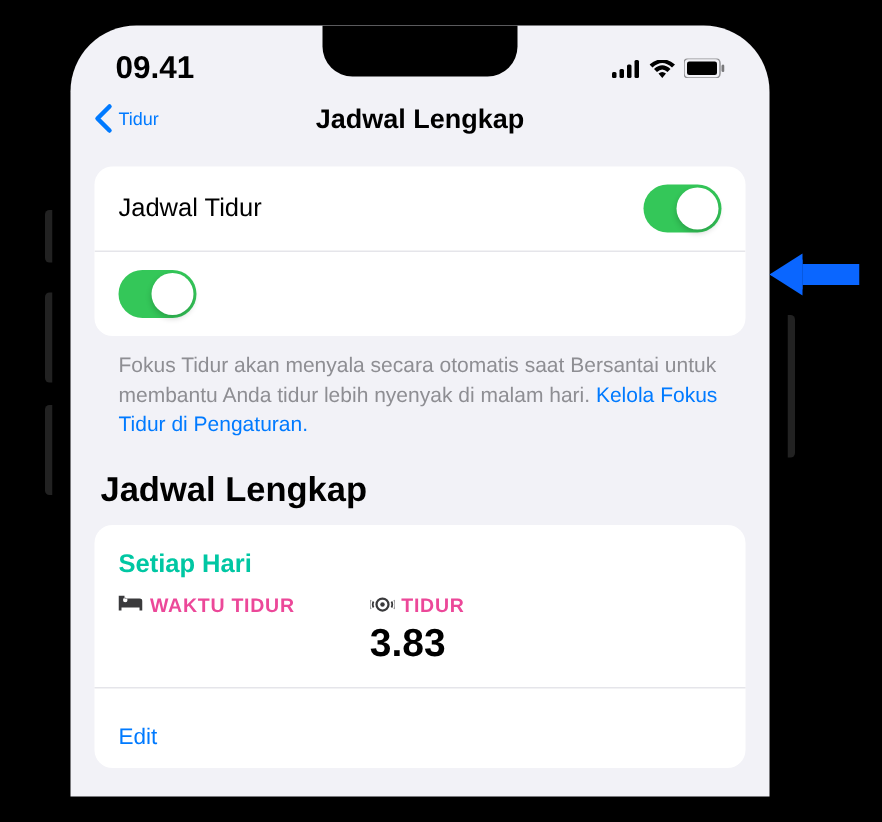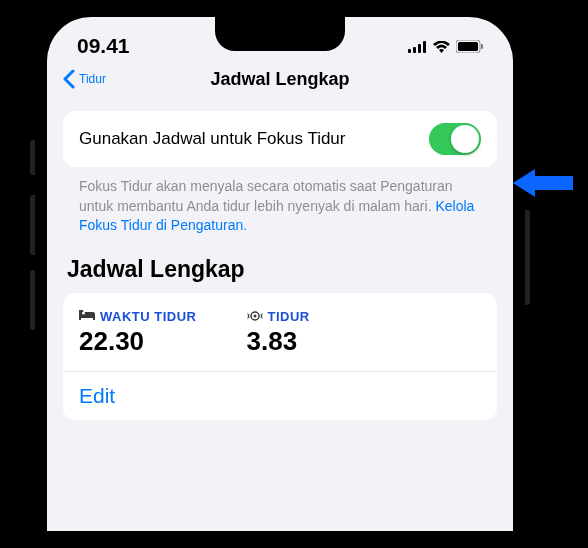--- a/index.html
+++ b/index.html
@@ -43,23 +43,23 @@
     
     .footer-text { font-size: 14px; color: #8e8e93; padding: 10px 16px 0; line-height: 1.4; }
     .footer-text .link { color: #007aff; }
     
     .section-header { font-size: 23px; font-weight: 700; padding: 20px 4px 10px; }
     
     .schedule-card { background: #fff; border-radius: 12px; padding: 16px; }
     .schedule-title { color: #00c7a3; font-size: 17px; font-weight: 600; margin-bottom: 10px; }
     .time-row { display: flex; gap: 50px; margin-bottom: 14px; }
     .time-block { }
-    .time-label { display: flex; align-items: center; gap: 5px; font-size: 13px; font-weight: 600; color: #1d4ed8; letter-spacing: 0.5px; justify-content: flex-end; }
+    .time-label { display: flex; align-items: center; gap: 5px; font-size: 13px; font-weight: 600; color: #ec4899; letter-spacing: 0.5px; justify-content: flex-end; }
     .time-value { font-size: 26px; font-weight: 700; margin-top: 2px; }
-    .edit-link { color: #007aff; font-size: 21px; border-top: 1px solid #e5e5ea; padding-top: 12px; margin: 0 -16px -4px; padding-left: 16px; }
+    .edit-link { color: #007aff; font-size: 15px; border-top: 1px solid #e5e5ea; padding-top: 24px; margin: 0 -16px -4px; padding-left: 16px; }
     
     .side-button { position: absolute; background: #222; }
     .side-button.left1 { left: 30px; top: 140px; width: 5px; height: 35px; border-radius: 3px 0 0 3px; }
     .side-button.left2 { left: 30px; top: 195px; width: 5px; height: 60px; border-radius: 3px 0 0 3px; }
     .side-button.left3 { left: 30px; top: 270px; width: 5px; height: 60px; border-radius: 3px 0 0 3px; }
     .side-button.right1 { right: 58px; top: 210px; width: 5px; height: 95px; border-radius: 0 3px 3px 0; }
     
     .arrow-callout { position: absolute; right: 15px; top: 165px; z-index: 20; }
   </style>
 </head>
@@ -106,43 +106,46 @@
             <path d="M10 2 L2 10 L10 18" stroke="#007aff" stroke-width="3" fill="none" stroke-linecap="round" stroke-linejoin="round"></path>
           </svg>
         <span>Tidur</span>
       </div>
       <div class="nav-title">Jadwal Lengkap</div>
     </div>
 
     <div class="content">
       <div class="card">
         <div class="row">
-          <span class="row-label">Gunakan Jadwal untuk Fokus Tidur</span>
+          <span class="row-label">Jadwal Tidur</span>
+          <div class="toggle"></div>
+        </div>
+        <div class="row">
           <div class="toggle"></div>
         </div>
       </div>
 
       <div class="footer-text">
-        <span>Fokus Tidur akan menyala secara otomatis saat Pengaturan untuk membantu Anda tidur lebih nyenyak di malam hari. </span><span class="link">Kelola Fokus Tidur di Pengaturan.</span>
+        <span>Fokus Tidur akan menyala secara otomatis saat Bersantai untuk membantu Anda tidur lebih nyenyak di malam hari. </span><span class="link">Kelola Fokus Tidur di Pengaturan.</span>
       </div>
 
       <div class="section-header">Jadwal Lengkap</div>
 
       <div class="schedule-card">
+        <div class="schedule-title">Setiap Hari</div>
         <div class="time-row">
           <div class="time-block">
             <div class="time-label">
               <span>
                 <svg width="16" height="11" viewBox="0 0 16 11">
                     <path d="M0 0 v10 h2 v-2 h12 v2 h2 v-6 a2 2 0 0 0 -2 -2 h-10 v-2 z M3 3 a1.5 1.5 0 1 1 3 0 a1.5 1.5 0 1 1 -3 0" fill="#3a3a3c"></path>
                   </svg>
               </span>
               <span>WAKTU TIDUR</span>
             </div>
-            <div class="time-value">22.30</div>
           </div>
           <div class="time-block">
             <div class="time-label">
               <span>
                 <svg width="16" height="12" viewBox="0 0 16 12">
                     <circle cx="8" cy="7" r="4" fill="none" stroke="#3a3a3c" stroke-width="1.5"></circle>
                     <circle cx="8" cy="7" r="1.5" fill="#3a3a3c"></circle>
                     <path d="M2 5 Q1 7 2 9 M14 5 Q15 7 14 9 M0 4 Q-1 7 0 10 M16 4 Q17 7 16 10" stroke="#3a3a3c" stroke-width="1.2" fill="none"></path>
                   </svg>
               </span>

